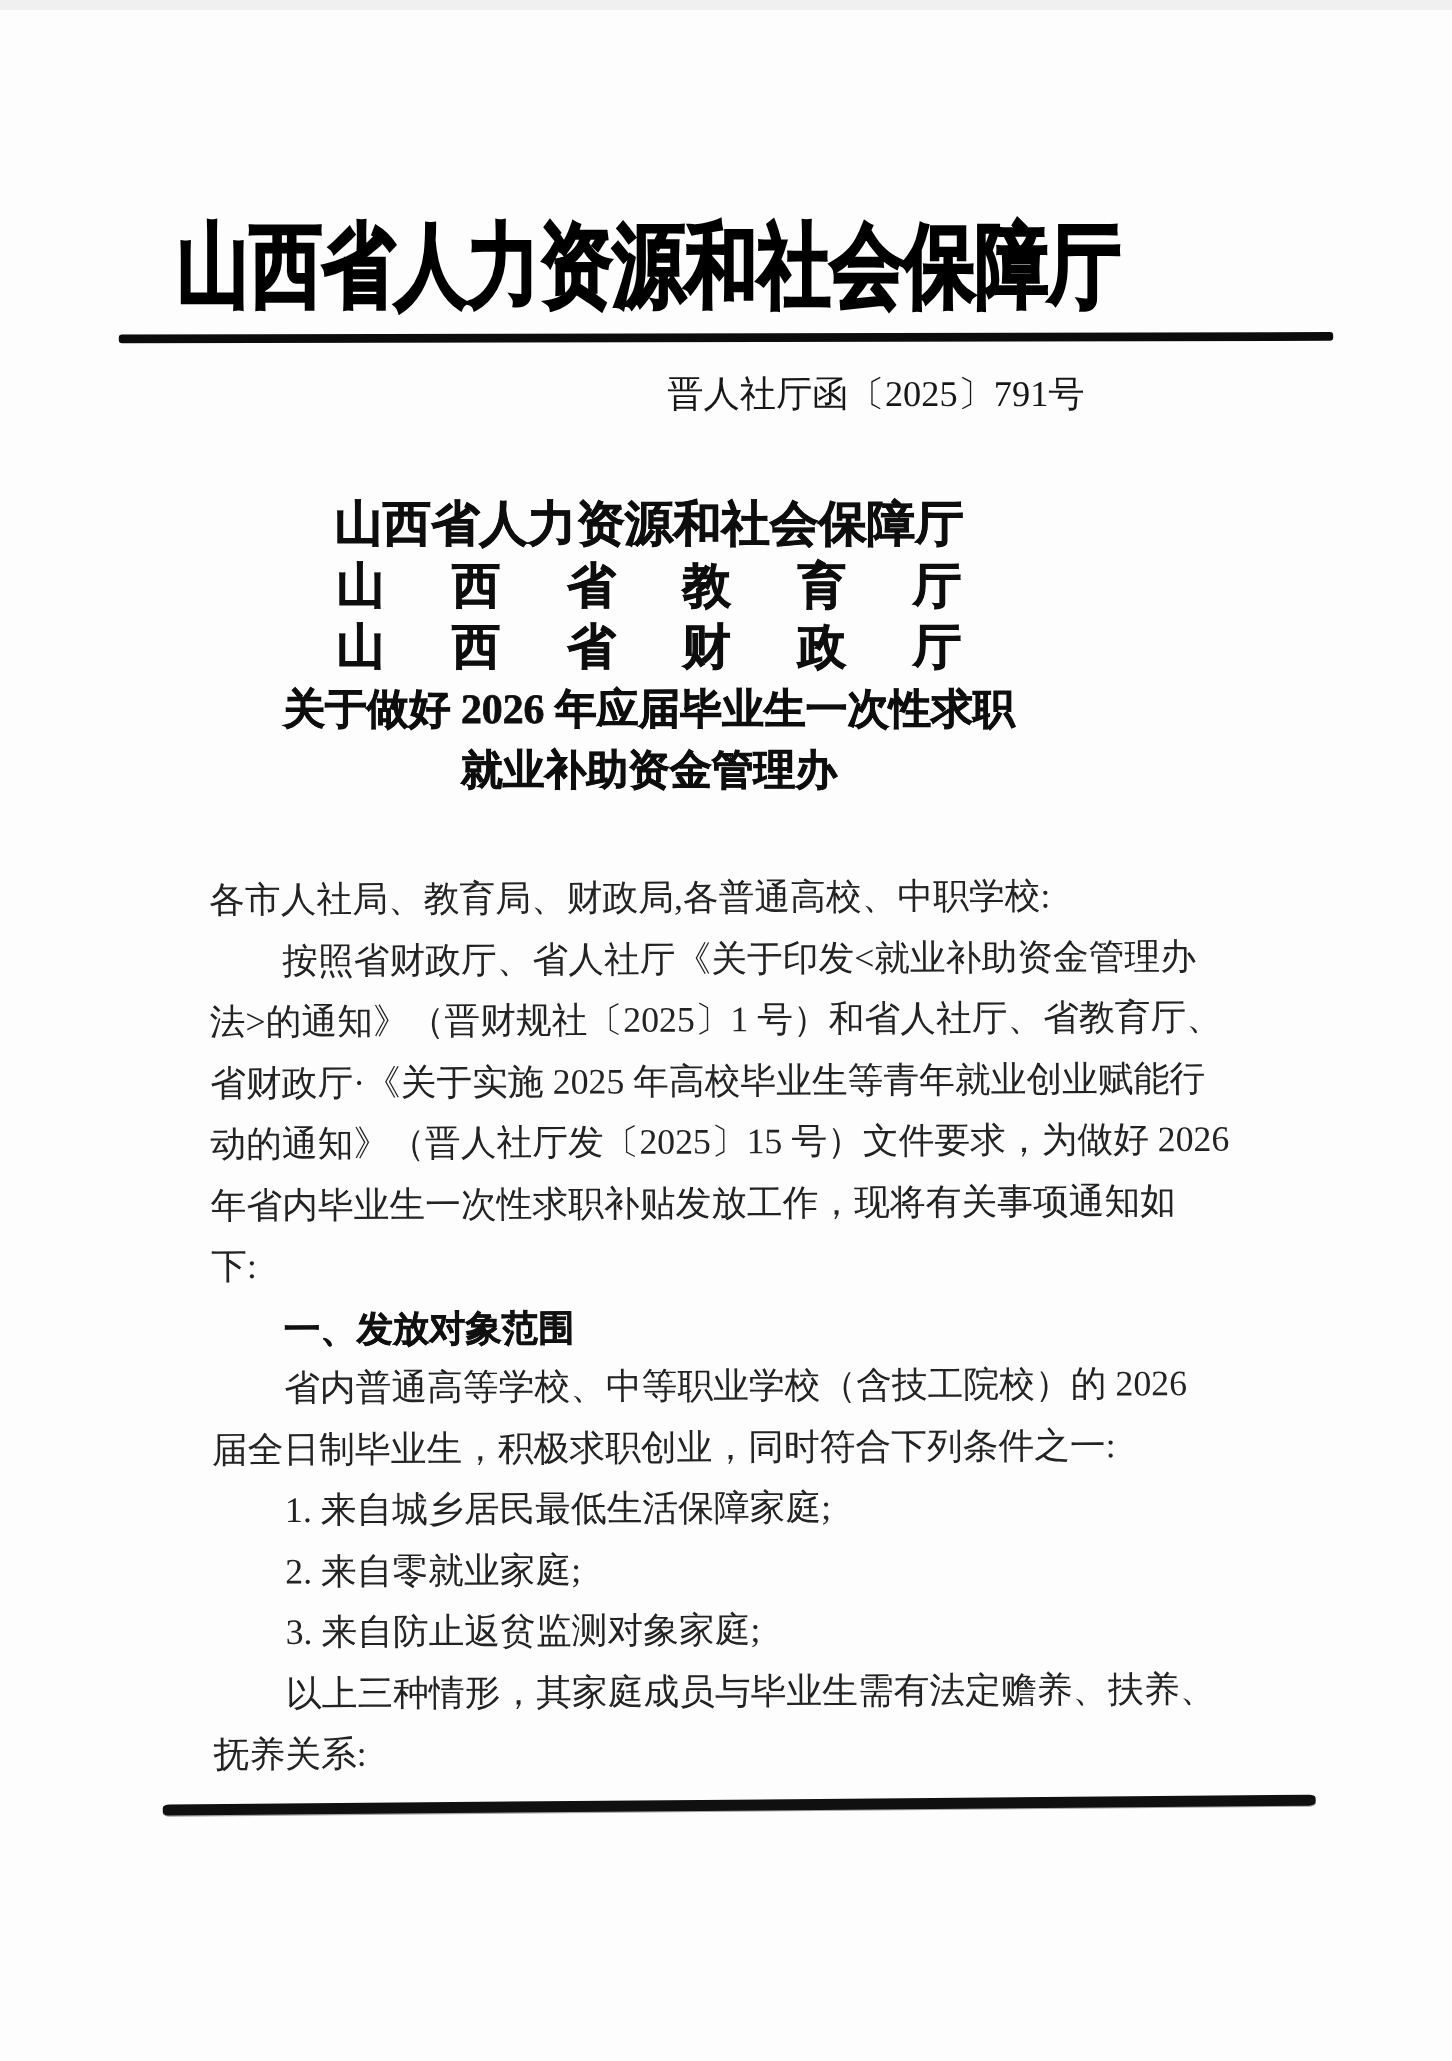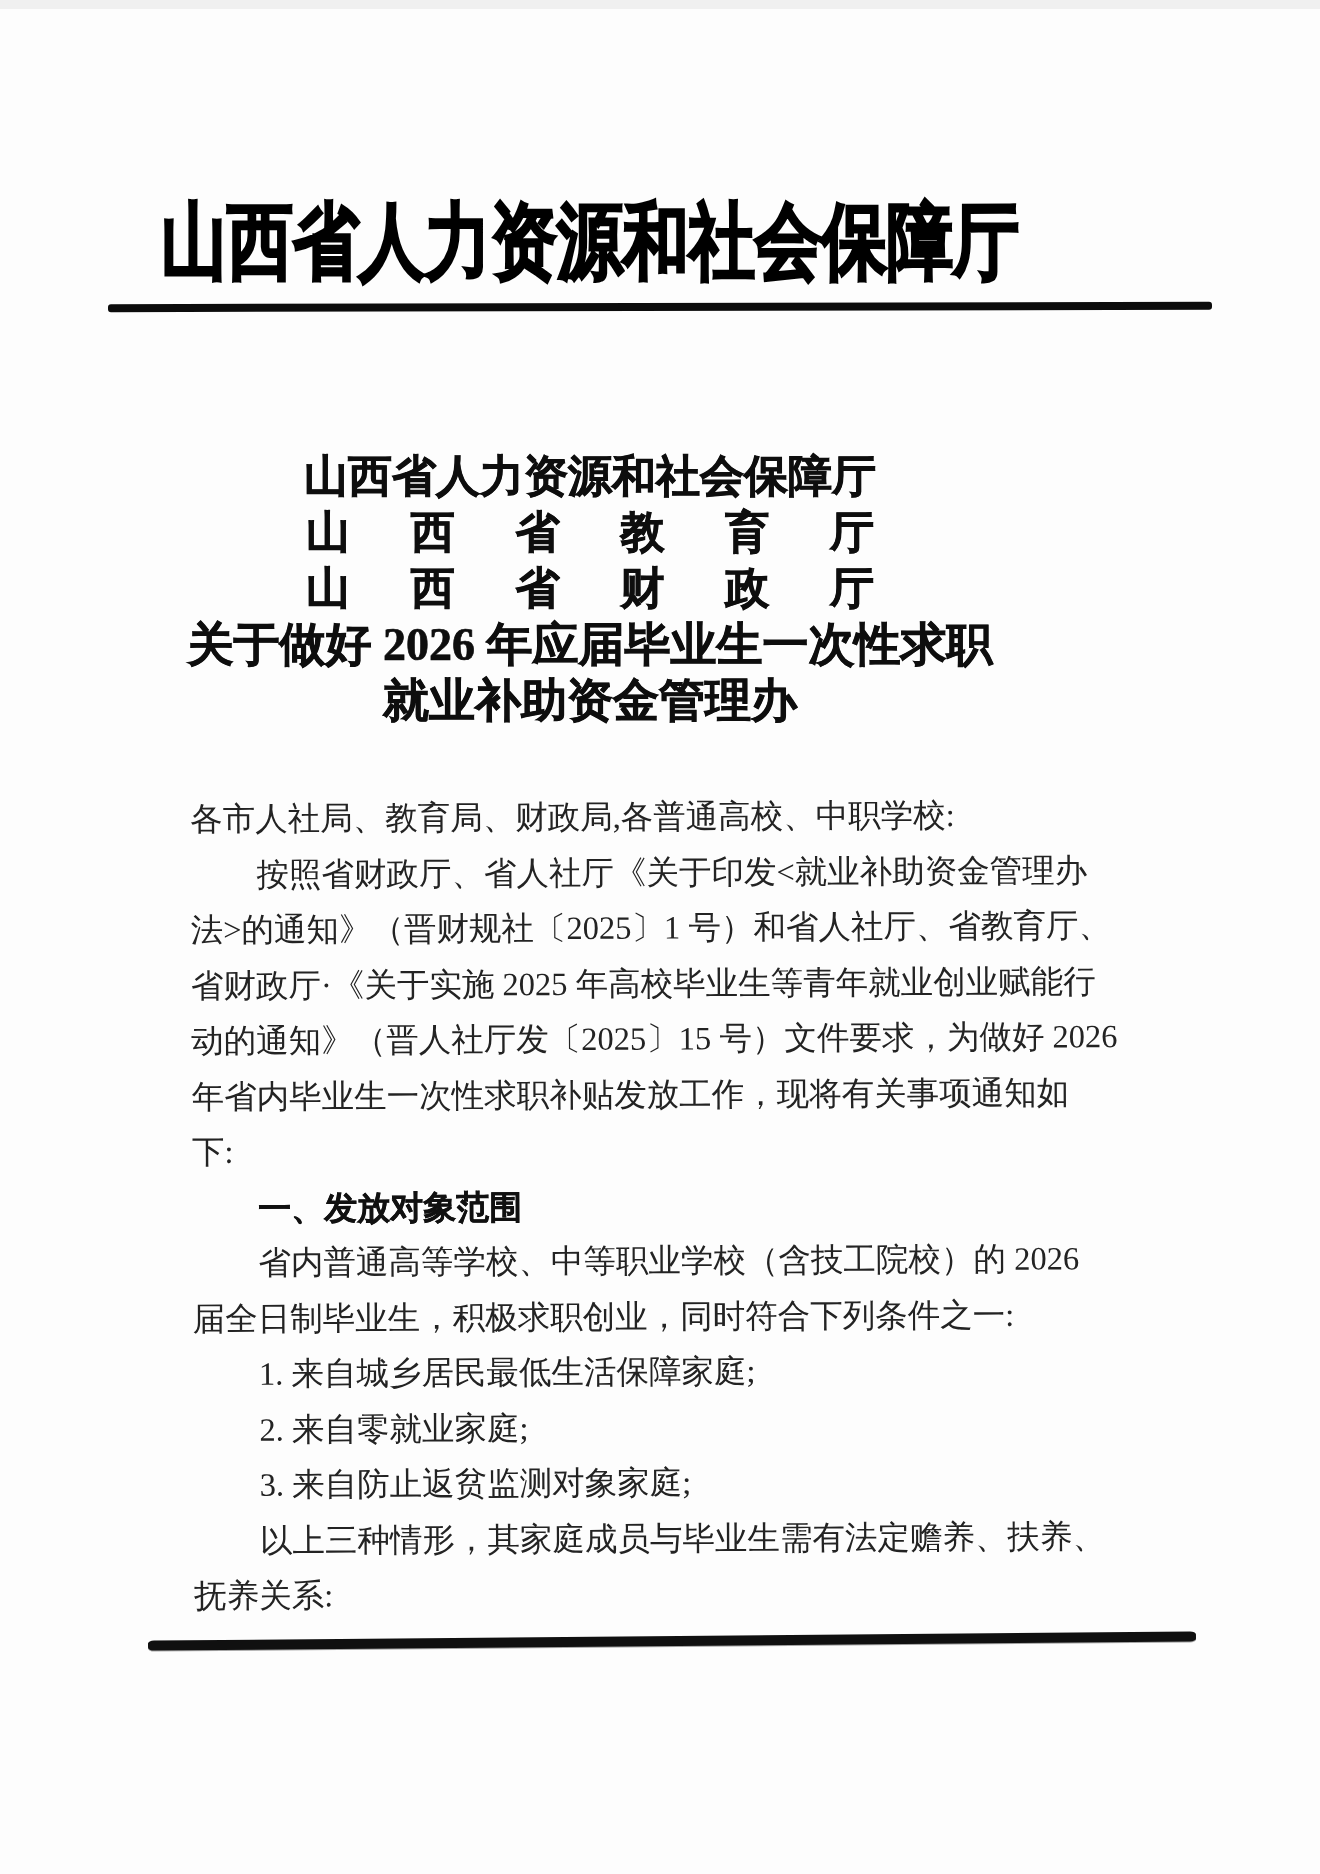--- a/index.html
+++ b/index.html
@@ -29,21 +29,21 @@
   .doc-no {
     position:absolute; top:336px; right:334px;
     font-size:33px; color:#171717; white-space:nowrap;
   }
   
   .title-block {
     position:absolute; top:449px; left:20px; width:1140px;
     text-align:center; font-weight:bold; color:#0e0e0e;
   }
   .t-line { font-size:44px; line-height:56px; -webkit-text-stroke:0.7px #0e0e0e; white-space:nowrap; }
-  .t-line.small { font-size:46px; }
+  .t-line.small { font-size:38px; }
   .spread {
     display:flex; justify-content:space-between;
     width:568px; margin:0 auto;
   }
   
   .body-block {
     position:absolute; top:792px; left:190px; width:790px;
     transform:rotate(-0.3deg); transform-origin:left top;
   }
   .bline {
@@ -67,20 +67,21 @@
 </head>
 <body>
 
 <div class="page">
   <div class="top-edge"></div>
 
   <div class="org-title">山西省人力资源和社会保障厅</div>
 
   <div class="rule"></div>
 
+  <div class="doc-no">晋人社厅函〔2025〕791号</div>
 
   <div class="title-block">
     <div class="t-line">山西省人力资源和社会保障厅</div>
     <div class="t-line spread">
         <span>山</span>
         <span>西</span>
         <span>省</span>
         <span>教</span>
         <span>育</span>
         <span>厅</span>

